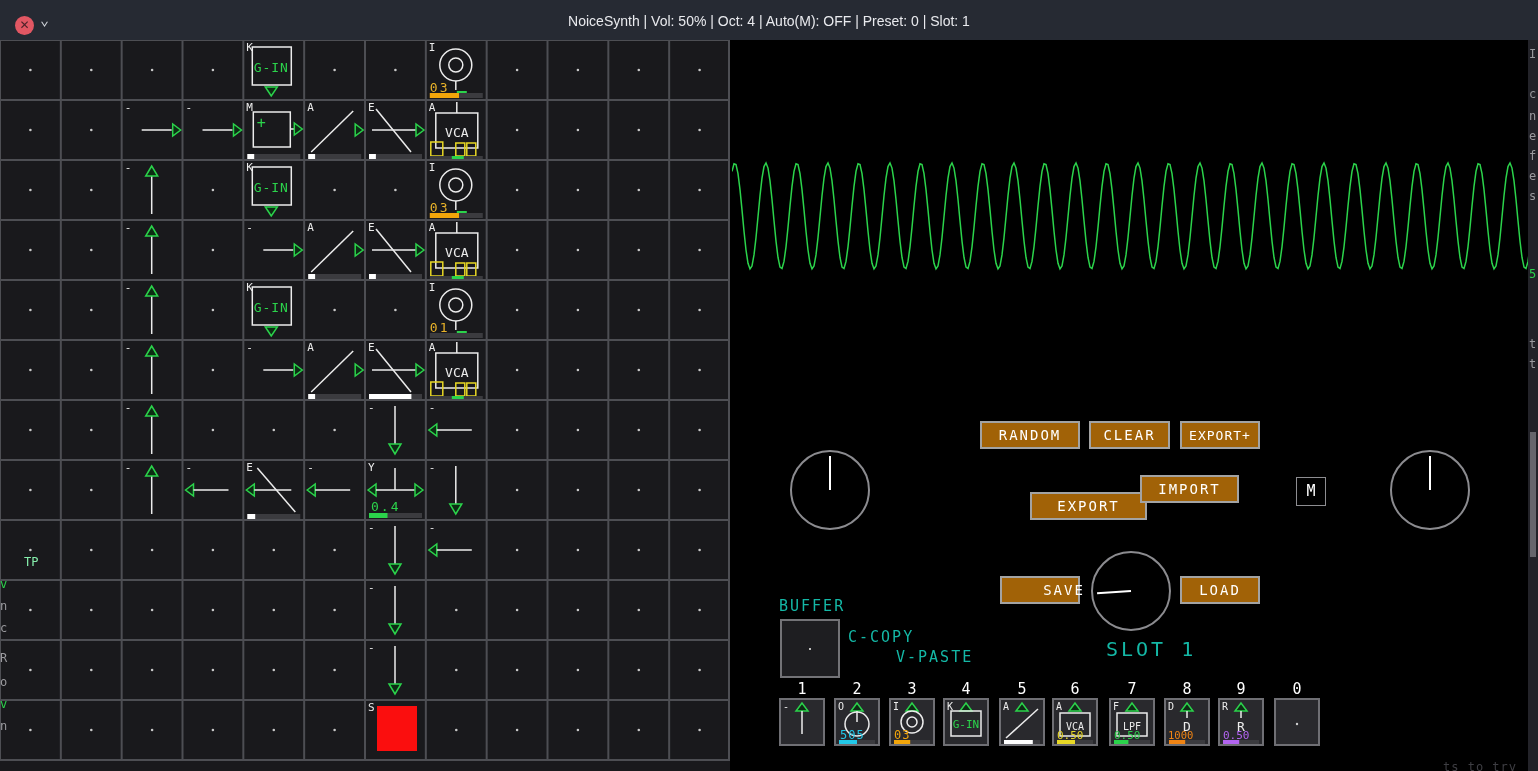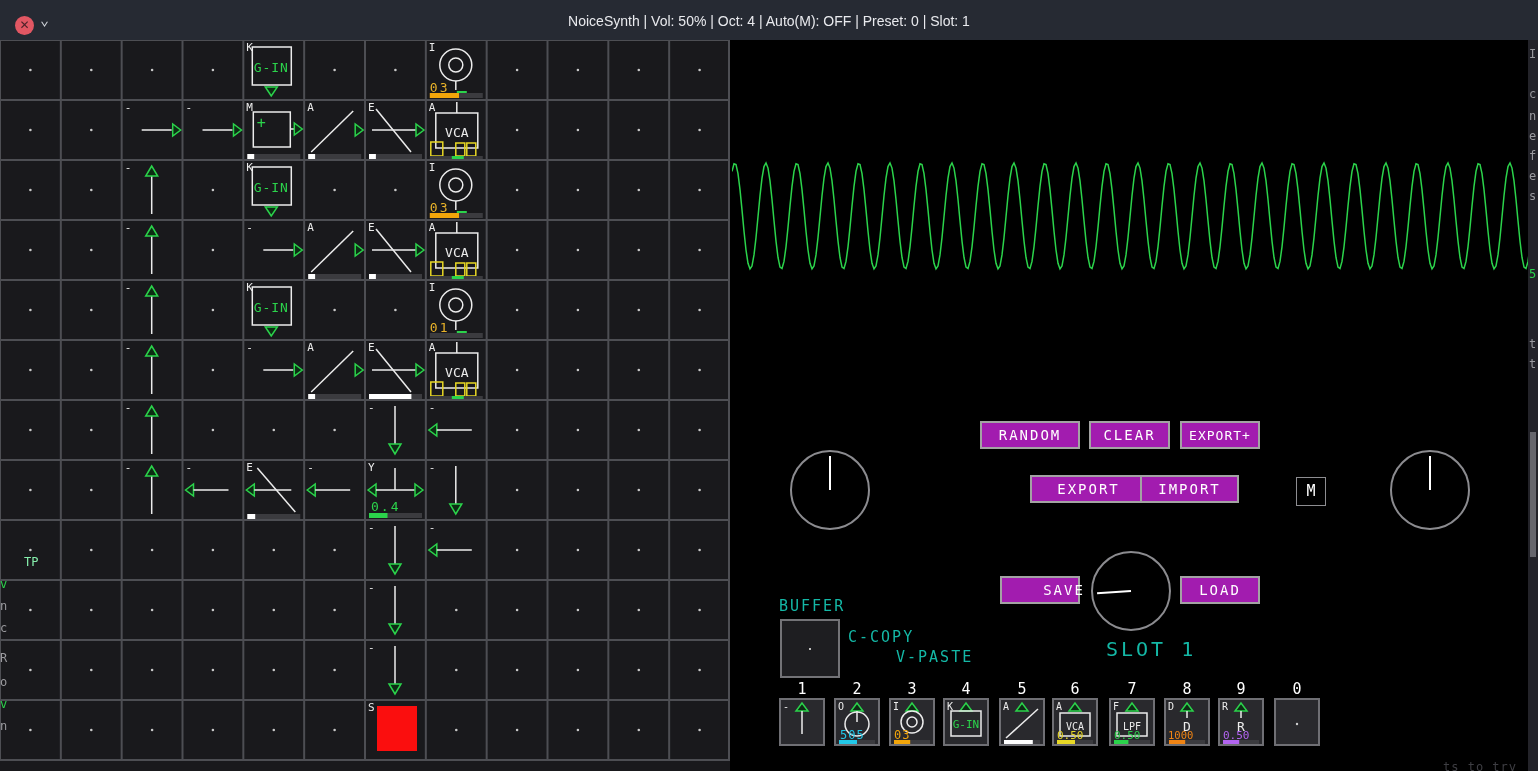--- a/index.html
+++ b/index.html
@@ -10,21 +10,21 @@
   .close-btn{position:absolute;left:15px;top:16px;width:19px;height:19px;border-radius:50%;
              background:#e25763;color:#4e2229;font:bold 12px/19px "DejaVu Sans",sans-serif;text-align:center;cursor:pointer;}
   .chevron{position:absolute;left:40px;top:13px;color:#cfd2d8;font-size:15px;line-height:15px;cursor:pointer;}
   .title-text{position:absolute;left:0;top:0;width:100%;height:40px;line-height:42px;text-align:center;
               color:#e9eaee;font-family:Liberation Sans, sans-serif;font-size:14px;}
   
   .grid-panel{position:absolute;left:0;top:40px;width:730px;height:731px;background:#19191c;}
   
   .right-panel{position:absolute;left:730px;top:40px;width:798px;height:731px;background:#000;}
   .scope{position:absolute;left:732px;top:150px;width:806px;height:130px;}
-  .btn{position:absolute;background:#a21caf;border:2px solid #a3a3a3;box-sizing:border-box;color:#fff;
+  .btn{position:absolute;background:#a16207;border:2px solid #a3a3a3;box-sizing:border-box;color:#fff;
        font-family:"DejaVu Sans Mono",monospace;font-size:14px;letter-spacing:2px;
        display:flex;align-items:center;justify-content:center;cursor:pointer;}
   .knob{position:absolute;width:76px;height:76px;border:2px solid #8b8b8f;border-radius:50%;background:#000;}
   .knob .ptr{position:absolute;left:50%;bottom:50%;width:2px;height:34px;margin-left:-1px;background:#fff;
              transform-origin:50% 100%;}
   .mbox{position:absolute;left:1296px;top:477px;width:28px;height:27px;border:1px solid #8d8d91;
         color:#fff;font-size:15px;text-align:center;line-height:27px;cursor:pointer;}
   .wlabel{position:absolute;color:#14b8a6;font-size:15px;letter-spacing:2px;white-space:pre;}
   .buffer-box{position:absolute;left:780px;top:619px;width:60px;height:59px;background:#1e1e21;
               border:2px solid #737377;box-sizing:border-box;}
@@ -436,21 +436,21 @@
 
   <div class="right-panel"></div>
 
   <svg class="scope" id="scopeSvg" viewBox="0 0 806 130">
       <path d="M0.0 21.4 L2.0 13.7 L4.0 14.5 L6.0 23.7 L8.0 39.7 L10.0 59.9 L12.0 81.2 L14.0 100.0 L16.0 113.3 L18.0 118.9 L20.0 115.9 L22.0 104.9 L24.0 87.6 L26.0 66.7 L28.0 45.8 L30.0 28.1 L32.0 16.6 L34.0 13.0 L36.0 18.1 L38.0 30.9 L40.0 49.5 L42.0 70.7 L44.0 91.1 L46.0 107.5 L48.0 117.1 L50.0 118.5 L52.0 111.4 L54.0 96.9 L56.0 77.4 L58.0 56.0 L60.0 36.3 L62.0 21.4 L64.0 13.7 L66.0 14.5 L68.0 23.7 L70.0 39.7 L72.0 59.9 L74.0 81.2 L76.0 100.0 L78.0 113.3 L80.0 118.9 L82.0 115.9 L84.0 104.9 L86.0 87.6 L88.0 66.7 L90.0 45.8 L92.0 28.1 L94.0 16.6 L96.0 13.0 L98.0 18.1 L100.0 30.9 L102.0 49.5 L104.0 70.7 L106.0 91.1 L108.0 107.5 L110.0 117.1 L112.0 118.5 L114.0 111.4 L116.0 96.9 L118.0 77.4 L120.0 56.0 L122.0 36.3 L124.0 21.4 L126.0 13.7 L128.0 14.5 L130.0 23.7 L132.0 39.7 L134.0 59.9 L136.0 81.2 L138.0 100.0 L140.0 113.3 L142.0 118.9 L144.0 115.9 L146.0 104.9 L148.0 87.6 L150.0 66.7 L152.0 45.8 L154.0 28.1 L156.0 16.6 L158.0 13.0 L160.0 18.1 L162.0 30.9 L164.0 49.5 L166.0 70.7 L168.0 91.1 L170.0 107.5 L172.0 117.1 L174.0 118.5 L176.0 111.4 L178.0 96.9 L180.0 77.4 L182.0 56.0 L184.0 36.3 L186.0 21.4 L188.0 13.7 L190.0 14.5 L192.0 23.7 L194.0 39.7 L196.0 59.9 L198.0 81.2 L200.0 100.0 L202.0 113.3 L204.0 118.9 L206.0 115.9 L208.0 104.9 L210.0 87.6 L212.0 66.7 L214.0 45.8 L216.0 28.1 L218.0 16.6 L220.0 13.0 L222.0 18.1 L224.0 30.9 L226.0 49.5 L228.0 70.7 L230.0 91.1 L232.0 107.5 L234.0 117.1 L236.0 118.5 L238.0 111.4 L240.0 96.9 L242.0 77.4 L244.0 56.0 L246.0 36.3 L248.0 21.4 L250.0 13.7 L252.0 14.5 L254.0 23.7 L256.0 39.7 L258.0 59.9 L260.0 81.2 L262.0 100.0 L264.0 113.3 L266.0 118.9 L268.0 115.9 L270.0 104.9 L272.0 87.6 L274.0 66.7 L276.0 45.8 L278.0 28.1 L280.0 16.6 L282.0 13.0 L284.0 18.1 L286.0 30.9 L288.0 49.5 L290.0 70.7 L292.0 91.1 L294.0 107.5 L296.0 117.1 L298.0 118.5 L300.0 111.4 L302.0 96.9 L304.0 77.4 L306.0 56.0 L308.0 36.3 L310.0 21.4 L312.0 13.7 L314.0 14.5 L316.0 23.7 L318.0 39.7 L320.0 59.9 L322.0 81.2 L324.0 100.0 L326.0 113.3 L328.0 118.9 L330.0 115.9 L332.0 104.9 L334.0 87.6 L336.0 66.7 L338.0 45.8 L340.0 28.1 L342.0 16.6 L344.0 13.0 L346.0 18.1 L348.0 30.9 L350.0 49.5 L352.0 70.7 L354.0 91.1 L356.0 107.5 L358.0 117.1 L360.0 118.5 L362.0 111.4 L364.0 96.9 L366.0 77.4 L368.0 56.0 L370.0 36.3 L372.0 21.4 L374.0 13.7 L376.0 14.5 L378.0 23.7 L380.0 39.7 L382.0 59.9 L384.0 81.2 L386.0 100.0 L388.0 113.3 L390.0 118.9 L392.0 115.9 L394.0 104.9 L396.0 87.6 L398.0 66.7 L400.0 45.8 L402.0 28.1 L404.0 16.6 L406.0 13.0 L408.0 18.1 L410.0 30.9 L412.0 49.5 L414.0 70.7 L416.0 91.1 L418.0 107.5 L420.0 117.1 L422.0 118.5 L424.0 111.4 L426.0 96.9 L428.0 77.4 L430.0 56.0 L432.0 36.3 L434.0 21.4 L436.0 13.7 L438.0 14.5 L440.0 23.7 L442.0 39.7 L444.0 59.9 L446.0 81.2 L448.0 100.0 L450.0 113.3 L452.0 118.9 L454.0 115.9 L456.0 104.9 L458.0 87.6 L460.0 66.7 L462.0 45.8 L464.0 28.1 L466.0 16.6 L468.0 13.0 L470.0 18.1 L472.0 30.9 L474.0 49.5 L476.0 70.7 L478.0 91.1 L480.0 107.5 L482.0 117.1 L484.0 118.5 L486.0 111.4 L488.0 96.9 L490.0 77.4 L492.0 56.0 L494.0 36.3 L496.0 21.4 L498.0 13.7 L500.0 14.5 L502.0 23.7 L504.0 39.7 L506.0 59.9 L508.0 81.2 L510.0 100.0 L512.0 113.3 L514.0 118.9 L516.0 115.9 L518.0 104.9 L520.0 87.6 L522.0 66.7 L524.0 45.8 L526.0 28.1 L528.0 16.6 L530.0 13.0 L532.0 18.1 L534.0 30.9 L536.0 49.5 L538.0 70.7 L540.0 91.1 L542.0 107.5 L544.0 117.1 L546.0 118.5 L548.0 111.4 L550.0 96.9 L552.0 77.4 L554.0 56.0 L556.0 36.3 L558.0 21.4 L560.0 13.7 L562.0 14.5 L564.0 23.7 L566.0 39.7 L568.0 59.9 L570.0 81.2 L572.0 100.0 L574.0 113.3 L576.0 118.9 L578.0 115.9 L580.0 104.9 L582.0 87.6 L584.0 66.7 L586.0 45.8 L588.0 28.1 L590.0 16.6 L592.0 13.0 L594.0 18.1 L596.0 30.9 L598.0 49.5 L600.0 70.7 L602.0 91.1 L604.0 107.5 L606.0 117.1 L608.0 118.5 L610.0 111.4 L612.0 96.9 L614.0 77.4 L616.0 56.0 L618.0 36.3 L620.0 21.4 L622.0 13.7 L624.0 14.5 L626.0 23.7 L628.0 39.7 L630.0 59.9 L632.0 81.2 L634.0 100.0 L636.0 113.3 L638.0 118.9 L640.0 115.9 L642.0 104.9 L644.0 87.6 L646.0 66.7 L648.0 45.8 L650.0 28.1 L652.0 16.6 L654.0 13.0 L656.0 18.1 L658.0 30.9 L660.0 49.5 L662.0 70.7 L664.0 91.1 L666.0 107.5 L668.0 117.1 L670.0 118.5 L672.0 111.4 L674.0 96.9 L676.0 77.4 L678.0 56.0 L680.0 36.3 L682.0 21.4 L684.0 13.7 L686.0 14.5 L688.0 23.7 L690.0 39.7 L692.0 59.9 L694.0 81.2 L696.0 100.0 L698.0 113.3 L700.0 118.9 L702.0 115.9 L704.0 104.9 L706.0 87.6 L708.0 66.7 L710.0 45.8 L712.0 28.1 L714.0 16.6 L716.0 13.0 L718.0 18.1 L720.0 30.9 L722.0 49.5 L724.0 70.7 L726.0 91.1 L728.0 107.5 L730.0 117.1 L732.0 118.5 L734.0 111.4 L736.0 96.9 L738.0 77.4 L740.0 56.0 L742.0 36.3 L744.0 21.4 L746.0 13.7 L748.0 14.5 L750.0 23.7 L752.0 39.7 L754.0 59.9 L756.0 81.2 L758.0 100.0 L760.0 113.3 L762.0 118.9 L764.0 115.9 L766.0 104.9 L768.0 87.6 L770.0 66.7 L772.0 45.8 L774.0 28.1 L776.0 16.6 L778.0 13.0 L780.0 18.1 L782.0 30.9 L784.0 49.5 L786.0 70.7 L788.0 91.1 L790.0 107.5 L792.0 117.1 L794.0 118.5 L796.0 111.4 L798.0 96.9 L800.0 77.4 L802.0 56.0 L804.0 36.3 L806.0 21.4" fill="none" stroke="#2bd34b" stroke-width="1.5"></path>
     </svg>
 
   <div class="btn" style="left:980px;top:421px;width:100px;height:28px;">RANDOM</div>
   <div class="btn" style="left:1089px;top:421px;width:81px;height:28px;">CLEAR</div>
   <div class="btn" style="left:1180px;top:421px;width:80px;height:28px;font-size:13px;letter-spacing:1px;">EXPORT+</div>
-  <div class="btn" style="left:1030px;top:475px;width:117px;height:28px;">EXPORT</div>
+  <div class="btn" style="left:1030px;top:492px;width:117px;height:28px;">EXPORT</div>
   <div class="btn" style="left:1140px;top:475px;width:99px;height:28px;">IMPORT</div>
   <div class="btn" style="left:1000px;top:576px;width:80px;height:28px;padding-left:48px;">SAVE</div>
   <div class="btn" style="left:1180px;top:576px;width:80px;height:28px;">LOAD</div>
 
   <div class="knob" style="left:790px;top:450px;">
       <div class="ptr" id="ptrLeft" style="transform: rotate(0deg);"></div>
     </div>
   <div class="knob" style="left:1390px;top:450px;">
       <div class="ptr" id="ptrRight" style="transform: rotate(0deg);"></div>
     </div>

